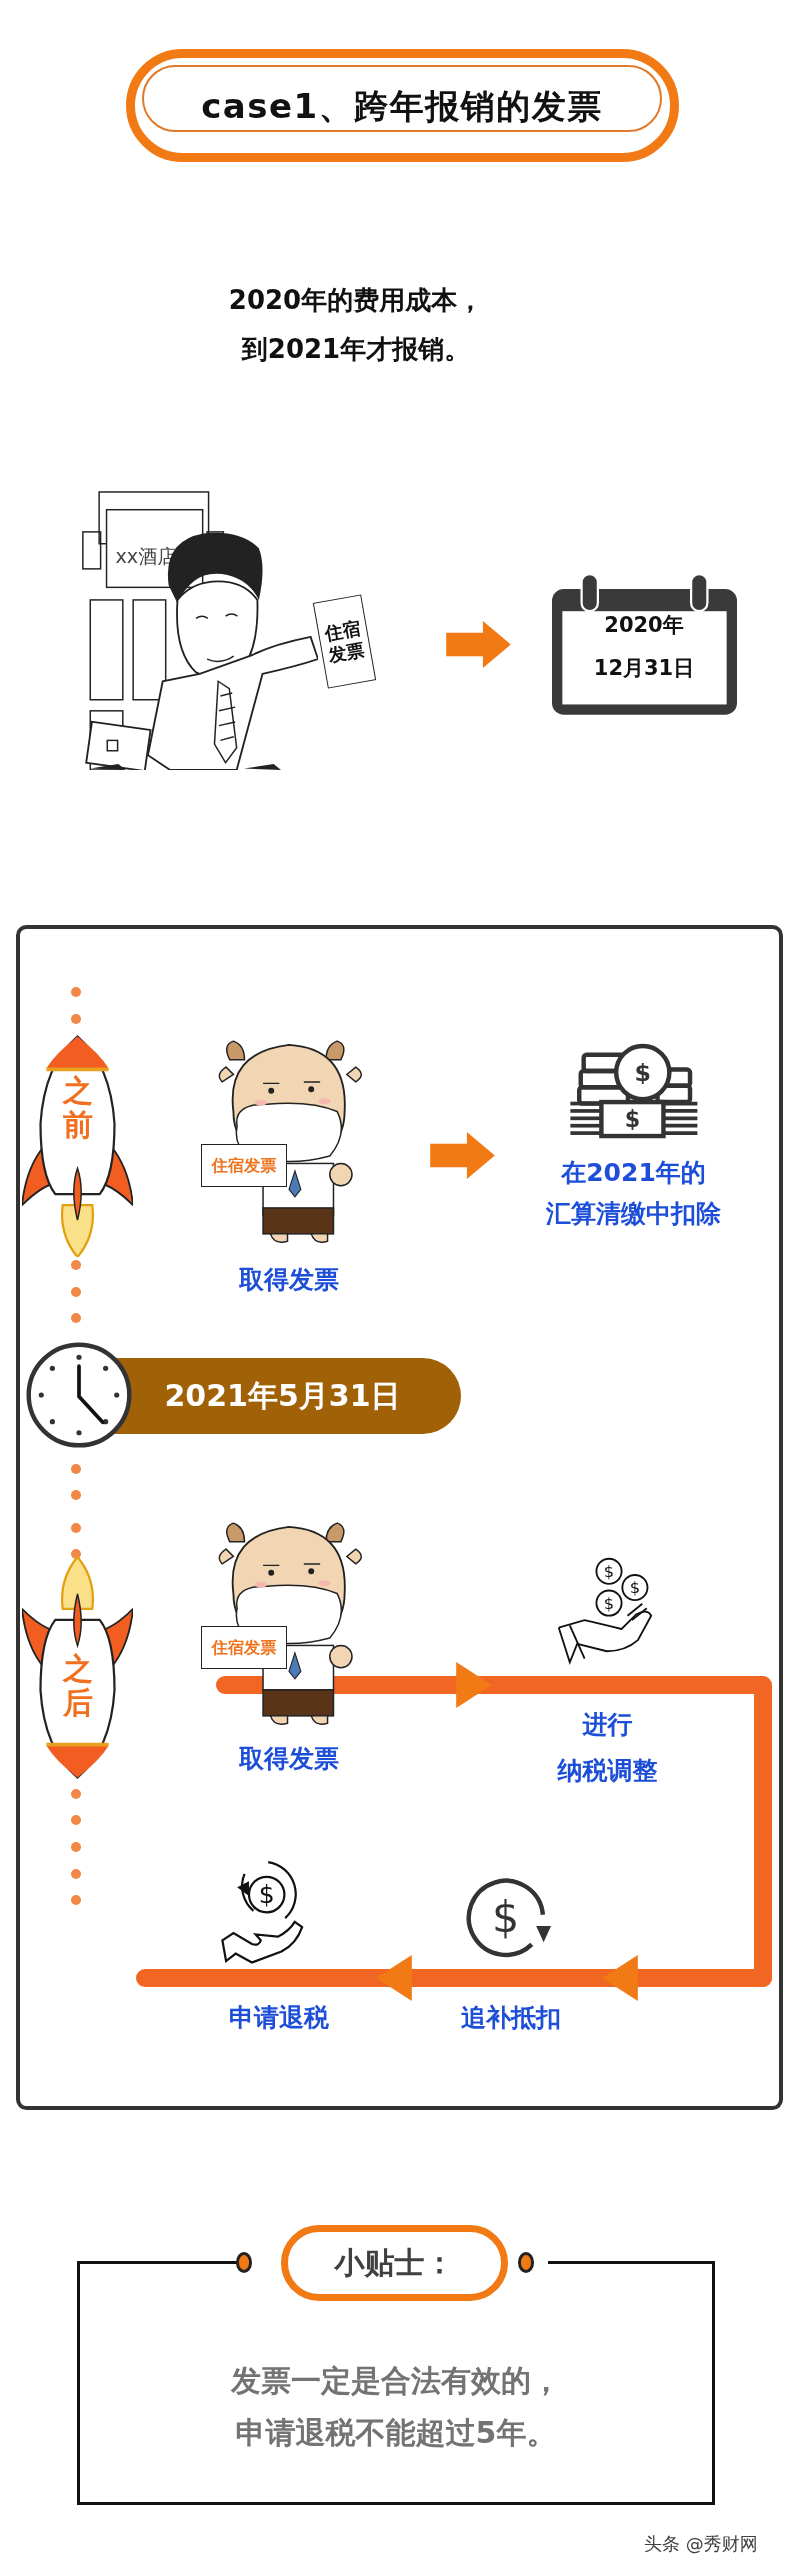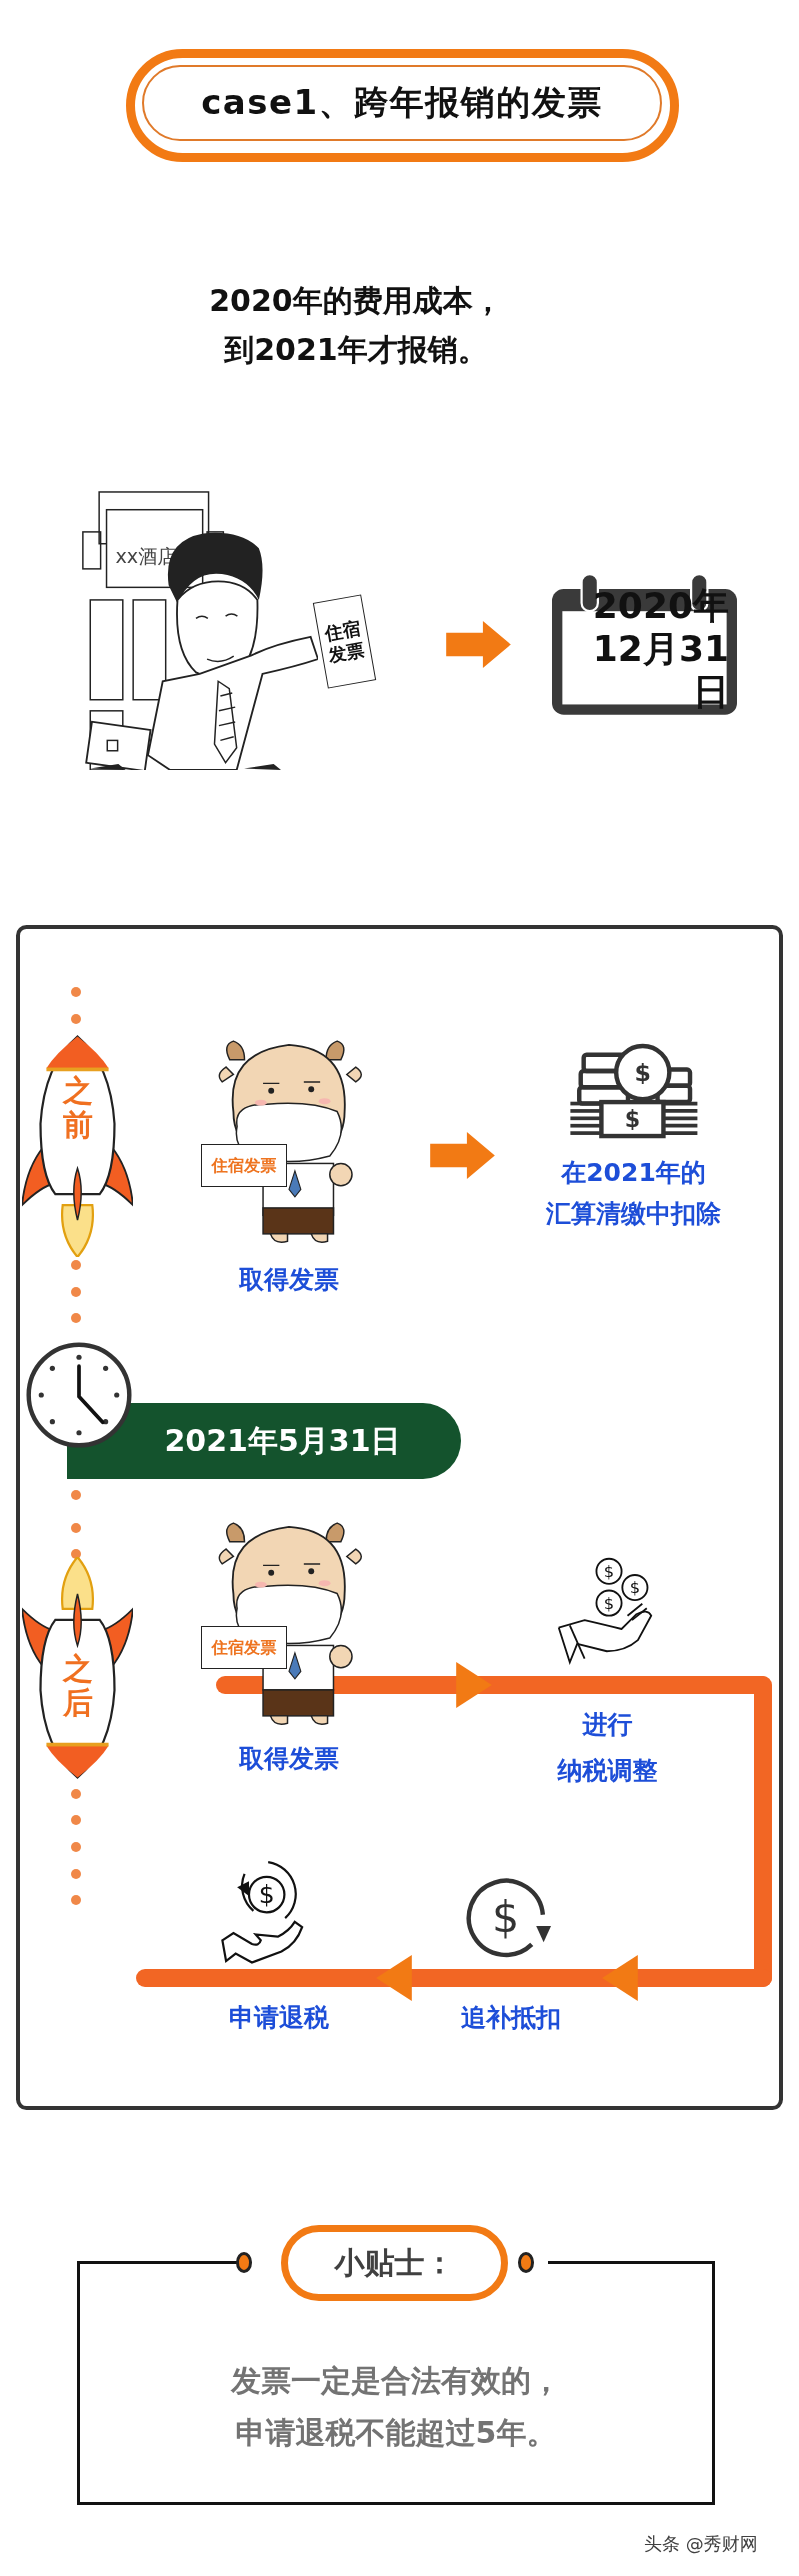--- a/index.html
+++ b/index.html
@@ -2,38 +2,38 @@
 <html style="font-size:12px"><head>
 <meta charset="utf-8">
 <style>
   * { margin:0; padding:0; box-sizing:border-box; }
   html, body { width:800px; height:2576px; background:#ffffff; overflow:hidden; }
   body { position:relative; font-family:"DejaVu Sans","Liberation Sans",sans-serif; color:#111; }
   .abs { position:absolute; }
 
   
   .title-outer { left:126px; top:49px; width:553px; height:113px; border:9px solid #f27a14; border-radius:59px; background:#fff; }
-  .title-inner { left:142px; top:65px; width:520px; height:76px; border:2.2px solid #e07a2a; border-radius:44px; display:flex; align-items:center; justify-content:center; }
+  .title-inner { left:142px; top:65px; width:520px; height:67px; border:2.2px solid #e07a2a; border-radius:44px; display:flex; align-items:flex-end; justify-content:center; }
   .title-text { font-size:34px; font-weight:bold; letter-spacing:1.5px; color:#111; }
 
-  .intro { left:0; top:276px; width:712px; text-align:center; font-size:30px; font-weight:bold; line-height:49px; color:#111; }
+  .intro { left:0; top:276px; width:712px; text-align:center; font-size:26px; font-weight:bold; line-height:49px; color:#111; }
 
   
   .hotel-ill { left:74px; top:489px; width:244px; height:281px; }
   .arrow-right { width:65px; height:47px; }
   .calendar { left:552px; top:574px; width:185px; height:141px; }
-  .cal-text { left:559px; top:584px; width:170px; text-align:right; font-size:36px; font-weight:bold; line-height:43px; color:#111; }
+  .cal-text { left:559px; top:604px; width:170px; text-align:center; font-size:21px; font-weight:bold; line-height:43px; color:#111; }
 
   
   .main-box { left:16.3px; top:925px; width:767px; height:1185px; border:4.4px solid #333333; border-radius:10.4px; }
   .dot { width:10.4px; height:10.4px; border-radius:50%; background:#f08848; }
   .orange-label { color:#1d4ed8; font-weight:bold; font-size:25px; text-align:center; }
   .rocket-label { color:#f07020; font-weight:bold; font-size:30px; line-height:34px; text-align:center; width:44px; }
 
-  .date-pill { left:67px; top:1358px; width:394px; height:76px; background:#14532d; border-radius:0 39px 39px 0; display:flex; align-items:center; justify-content:center; padding-left:37px;margin-top:45px; }
+  .date-pill { left:67px; top:1358px; width:394px; height:76px; background:#a16207; border-radius:0 39px 39px 0; display:flex; align-items:center; justify-content:center; padding-left:37px; }
   .date-pill span { color:#fff; font-size:30px; font-weight:bold; }
   .clock { left:25px; top:1341px; width:108px; height:108px; }
 
   .flow-bar { background:#f26624; height:18px; border-radius:9px; }
 
   
   .tip-box { left:77px; top:2261px; width:638px; height:244px; border:3px solid #111; border-top:none; }
   .tip-line-l { left:77px; top:2261px; width:169px; height:3px; background:#111; }
   .tip-line-r { left:548px; top:2261px; width:167px; height:3px; background:#111; }
   .tip-dot { width:16.3px; height:21px; border-radius:50%; background:#f27a14; border:3px solid #222; }

